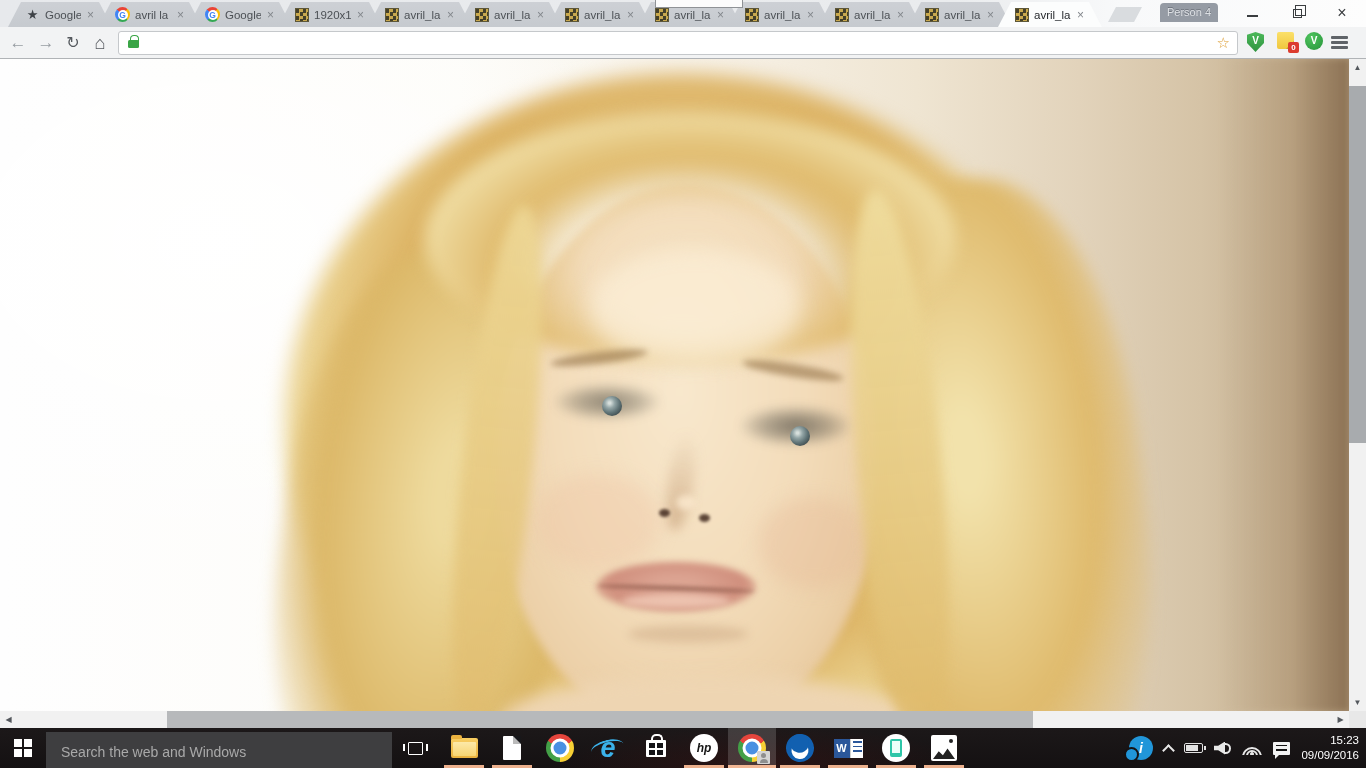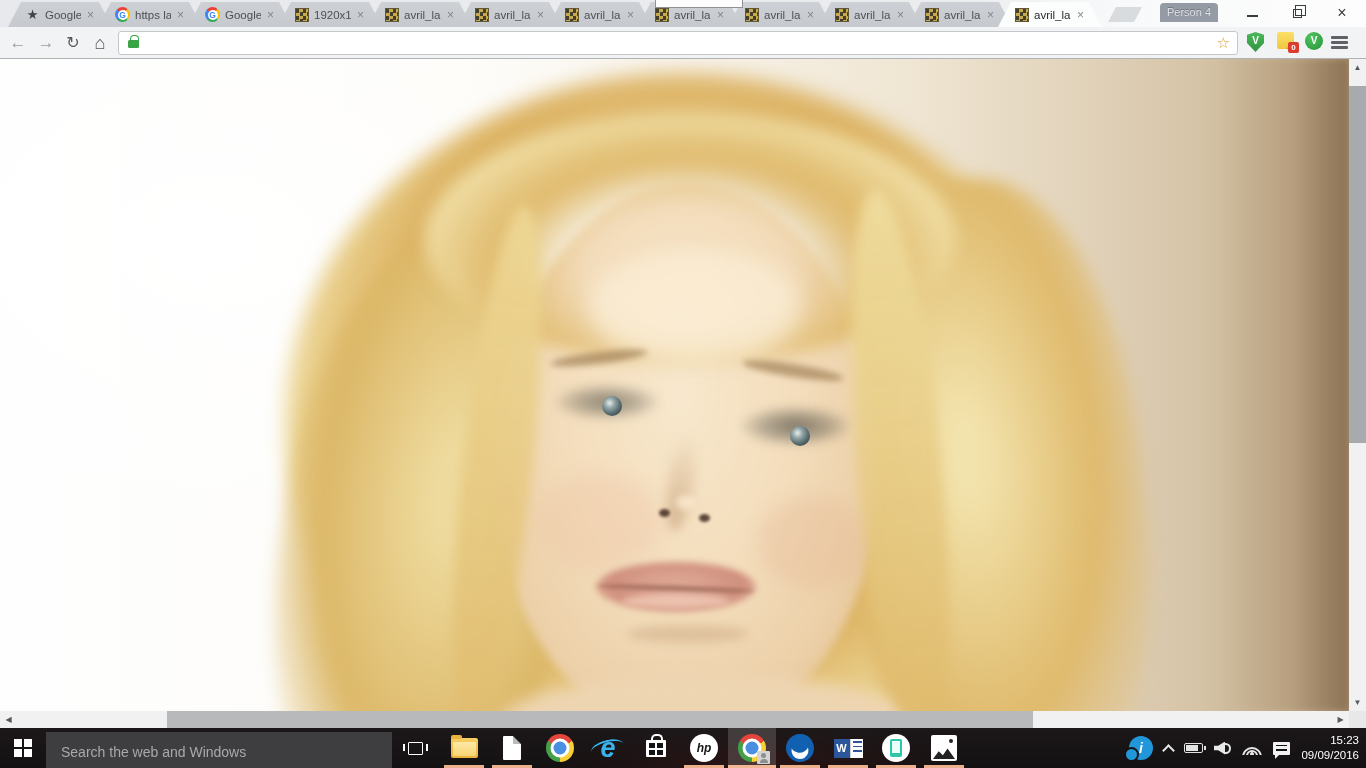--- a/index.html
+++ b/index.html
@@ -260,21 +260,21 @@
     <div class="tabs">
       <div class="tab">
         <span class="fav star-fav">★</span>
         <span class="tlabel">Google</span>
         <span class="tclose">×</span>
       </div>
       <div class="tab">
         <span class="fav g-fav">
             <b>G</b>
           </span>
-        <span class="tlabel">https la</span>
+        <span class="tlabel">avril la</span>
         <span class="tclose">×</span>
       </div>
       <div class="tab">
         <span class="fav g-fav">
             <b>G</b>
           </span>
         <span class="tlabel">Google</span>
         <span class="tclose">×</span>
       </div>
       <div class="tab">

